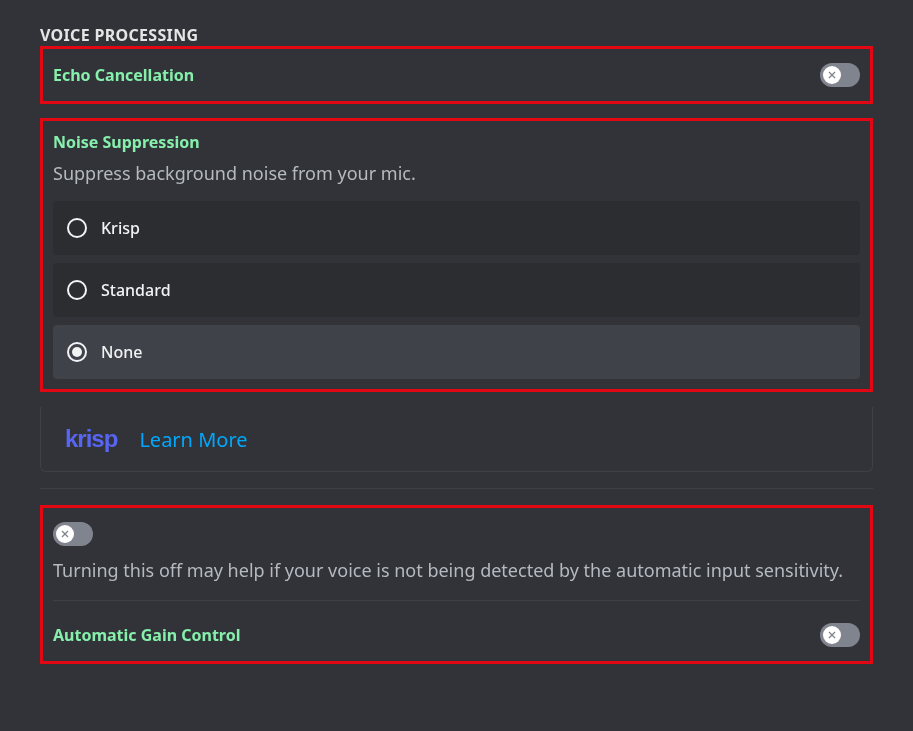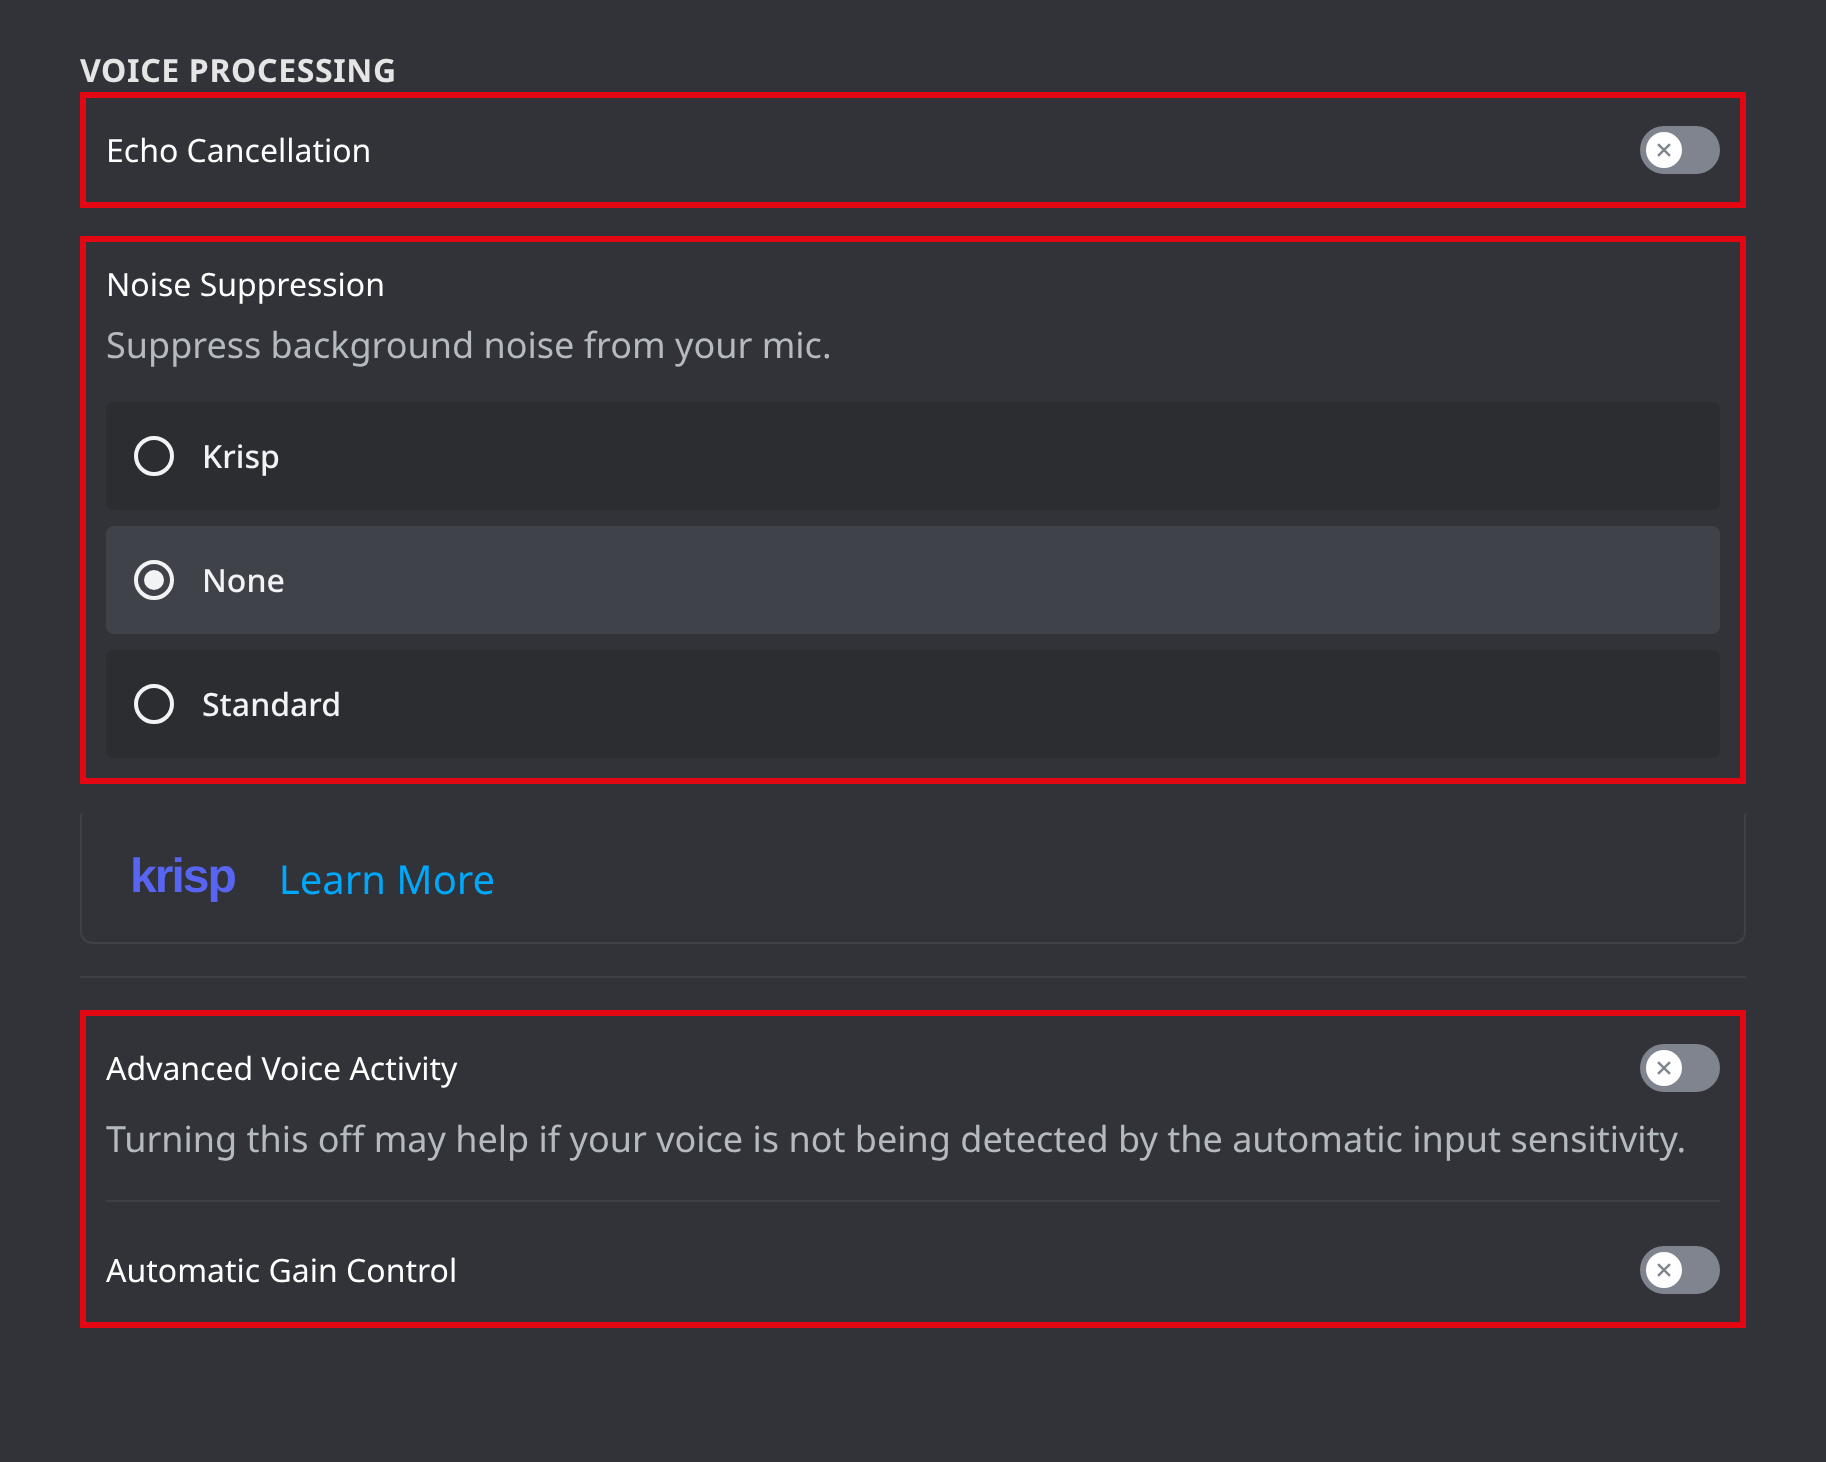--- a/index.html
+++ b/index.html
@@ -29,23 +29,23 @@
       padding: 10px;
       margin-bottom: 14px;
     }
     .toggle-row {
       display: flex;
       align-items: center;
       justify-content: space-between;
       padding: 4px 0;
     }
     .toggle-label {
-      color: #ffffff;
+      color: #86efac;
       font-size: 16px;
-      font-weight: 400;
+      font-weight: 700;
     }
     .toggle-off {
       width: 40px;
       height: 24px;
       background-color: #80848e;
       border-radius: 14px;
       position: relative;
       flex-shrink: 0;
       cursor: pointer;
     }
@@ -173,41 +173,40 @@
 
 <div class="highlight-box" style="margin-bottom:15px;">
   <div class="toggle-label">Noise Suppression</div>
   <div class="subtitle">Suppress background noise from your mic.</div>
 
   <div class="radio-group">
     <div class="radio-option">
       <div class="radio-circle"></div>
       <div class="radio-label">Krisp</div>
     </div>
+    <div class="radio-option">
+      <div class="radio-circle"></div>
+      <div class="radio-label">Standard</div>
+    </div>
     <div class="radio-option selected">
       <div class="radio-circle selected"></div>
       <div class="radio-label">None</div>
     </div>
-    <div class="radio-option">
-      <div class="radio-circle"></div>
-      <div class="radio-label">Standard</div>
-    </div>
   </div>
 </div>
 
 <div class="krisp-row">
   <span class="krisp-logo">krisp</span>
   <span class="learn-more">Learn More</span>
 </div>
 
 <hr class="divider">
 
 <div class="highlight-box" style="margin-bottom:0;">
   <div class="toggle-row">
-    <div class="toggle-label">Advanced Voice Activity</div>
     <div class="toggle-off">
       <span class="toggle-off-x">
         <svg viewBox="0 0 20 20">
             <path fill="#80848e" d="M5.13231 6.36301L6.36301 5.13231L14.8677 13.637L13.637 14.8677L5.13231 6.36301Z"></path>
             <path fill="#80848e" d="M13.637 5.13231L14.8677 6.36301L6.36301 14.8677L5.13231 13.637L13.637 5.13231Z"></path>
           </svg>
       </span>
     </div>
   </div>
   <div class="subtitle" style="margin-bottom:16px;">Turning this off may help if your voice is not being detected by the automatic input sensitivity.</div>

